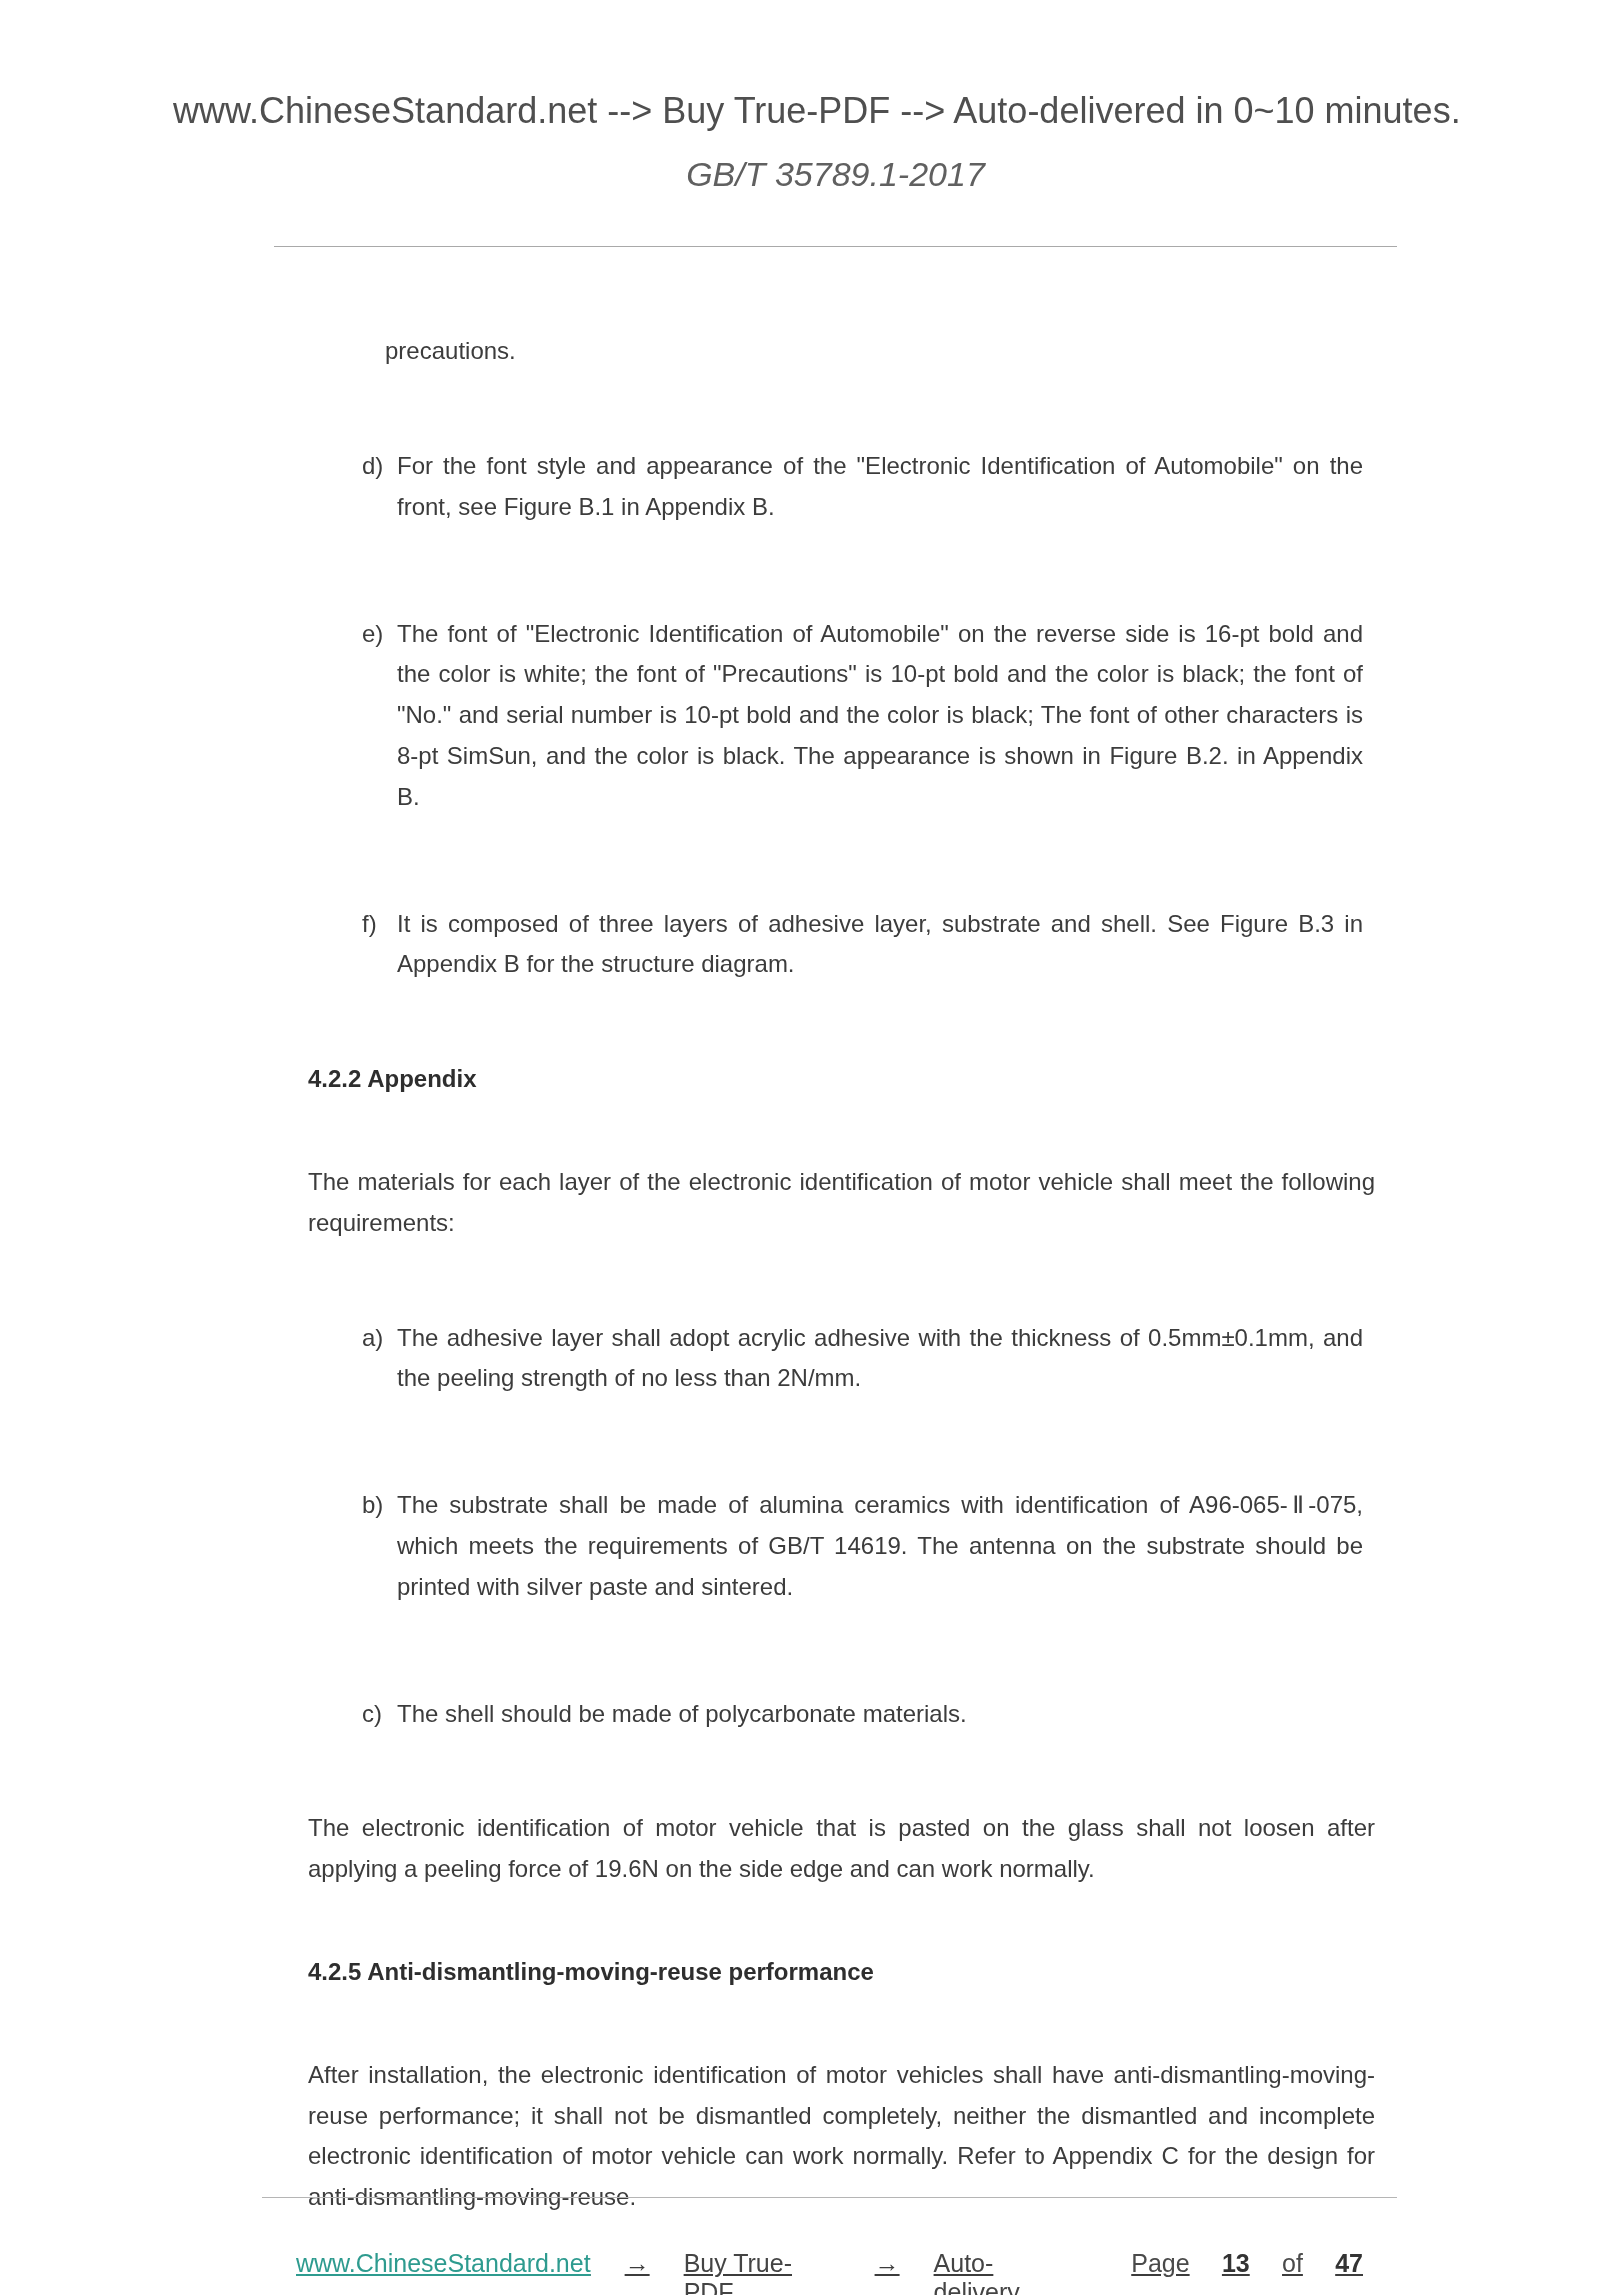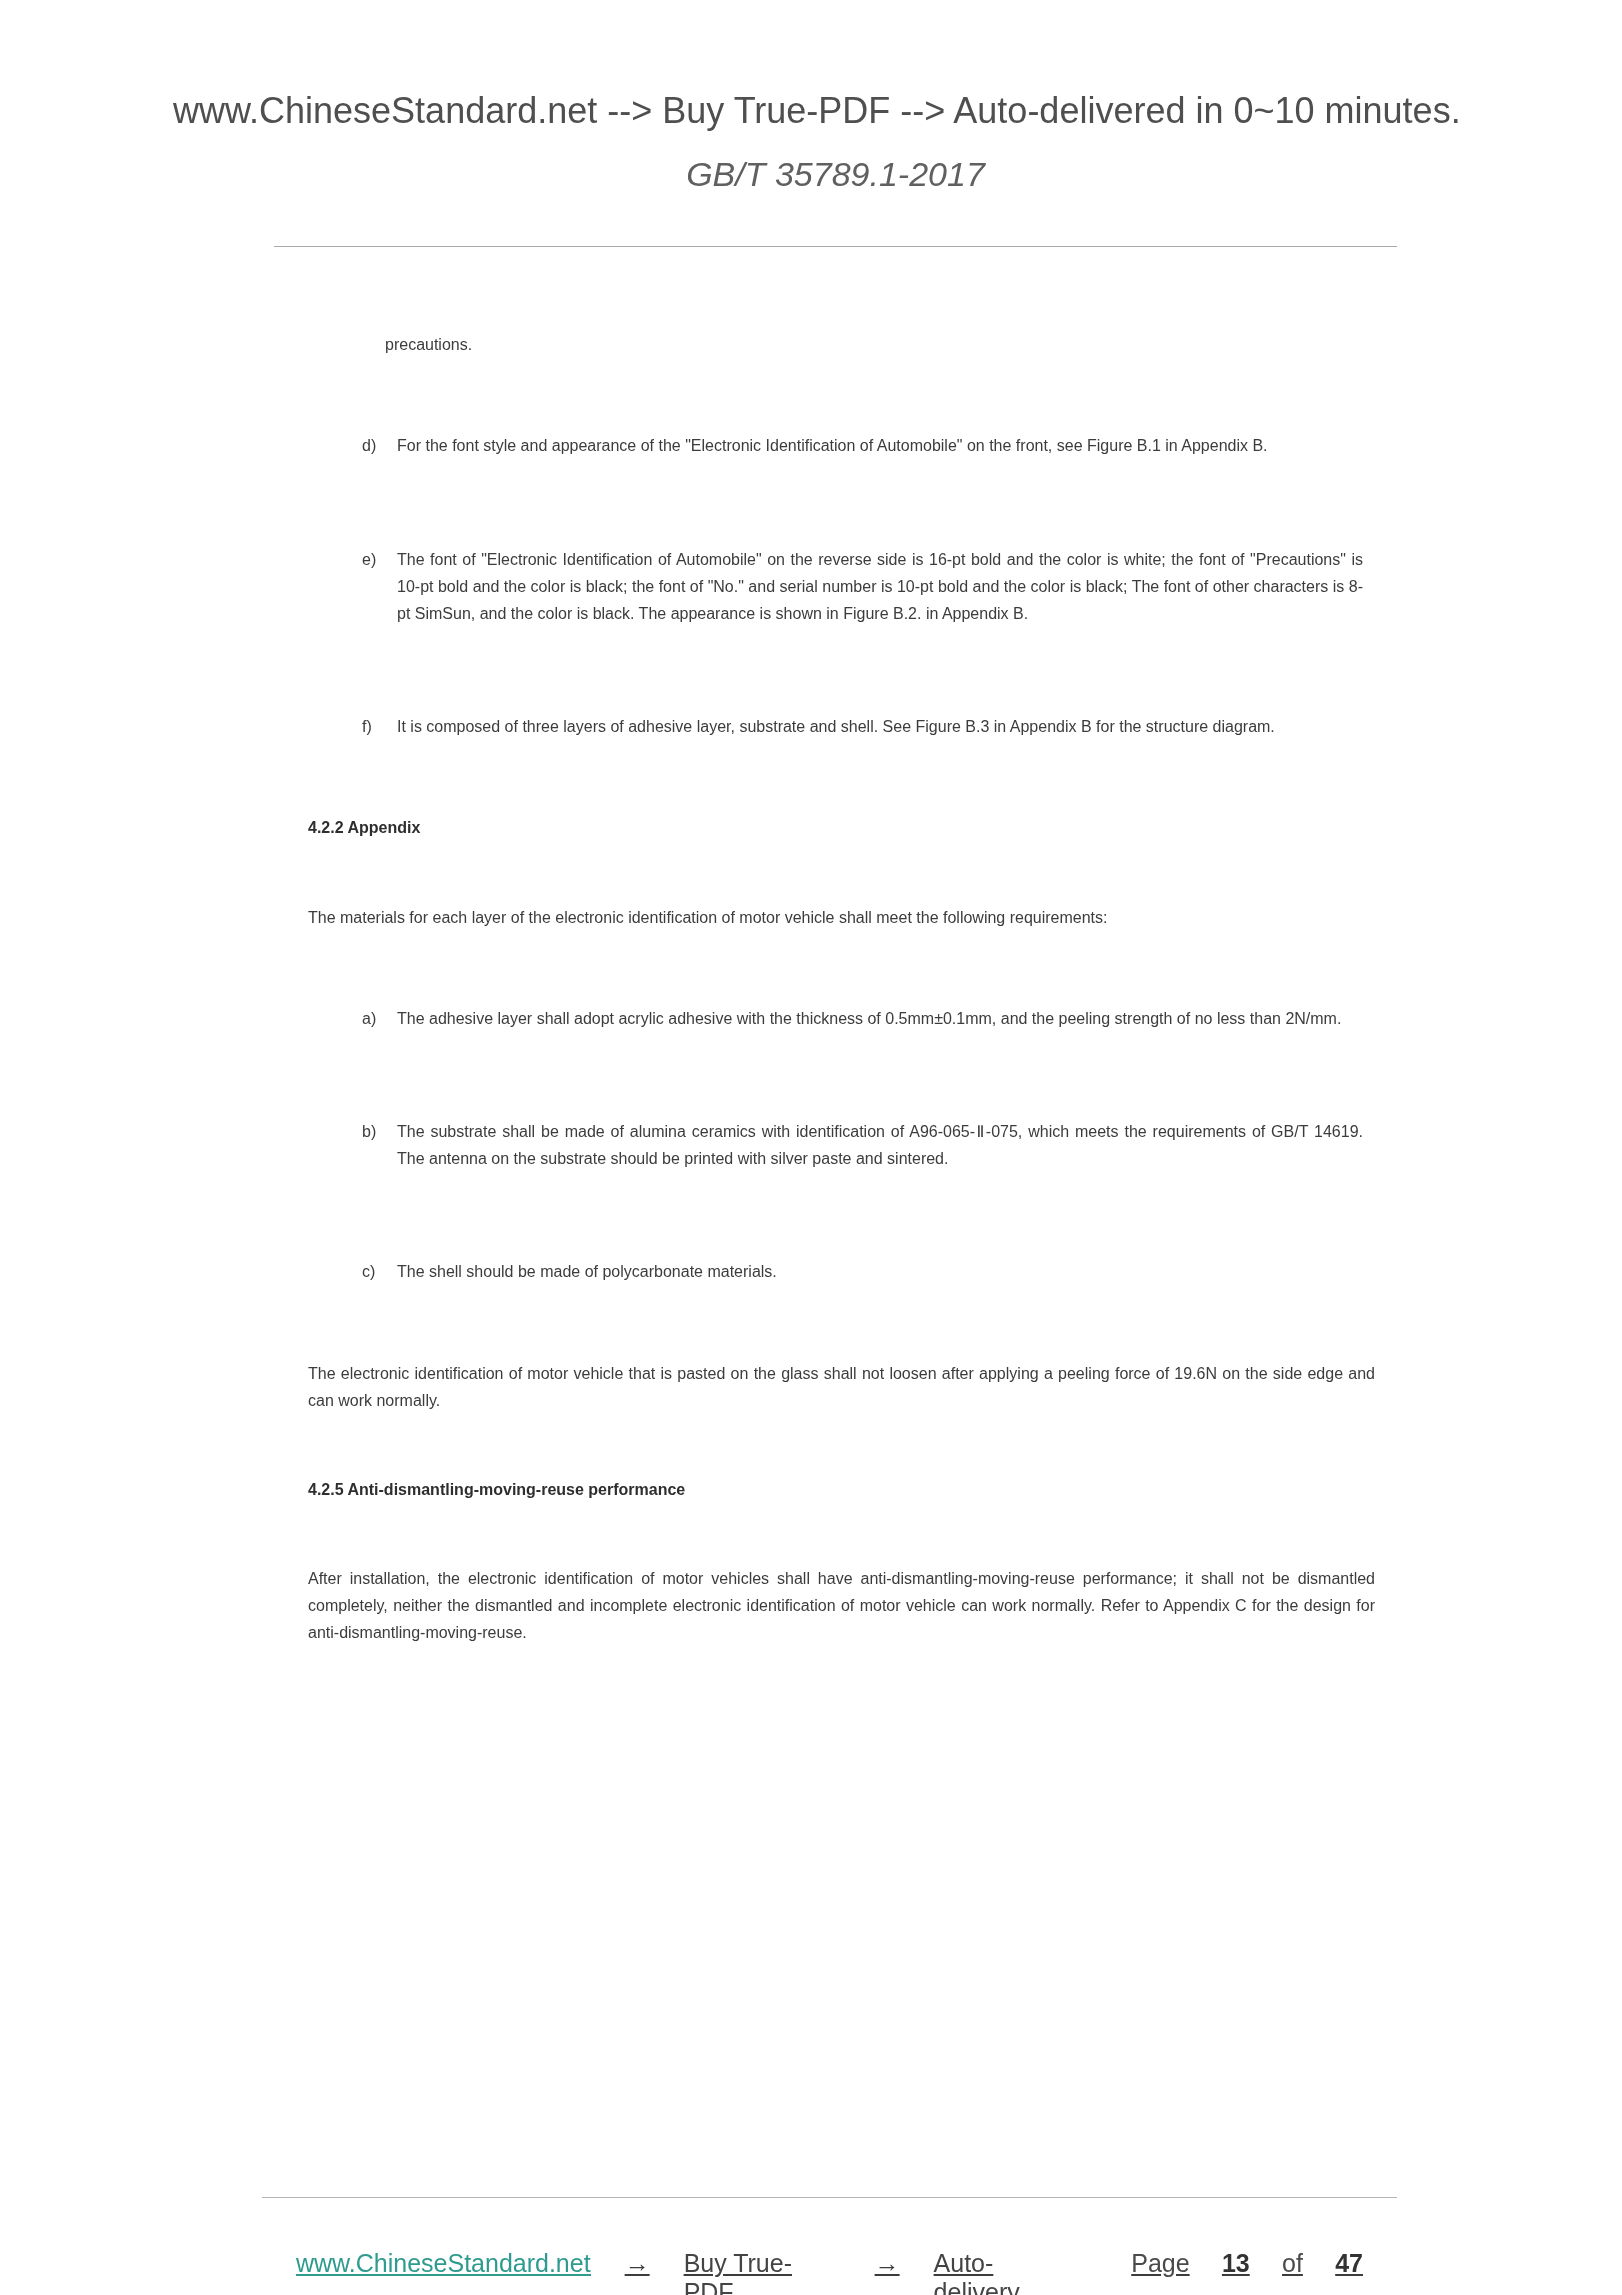--- a/index.html
+++ b/index.html
@@ -24,21 +24,21 @@
     font-size: 34px;
     color: #606060;
     font-style: italic;
   }
   .rule {
     margin: 16.7px 238px 0 238px;
     border-bottom: 1.7px solid #a9a9a9;
   }
   .content {
     margin: 60px 236px 0 248px;
-    font-size: 16px;
+    font-size: 24px;
     line-height: 1.7;
   }
   .content > * { margin-bottom: 38px; }
   .para { text-align: justify; }
   .cont { margin-left: 77px; }
   .li {
     display: flex;
     margin-left: 42px;
   }
   .li .marker {

